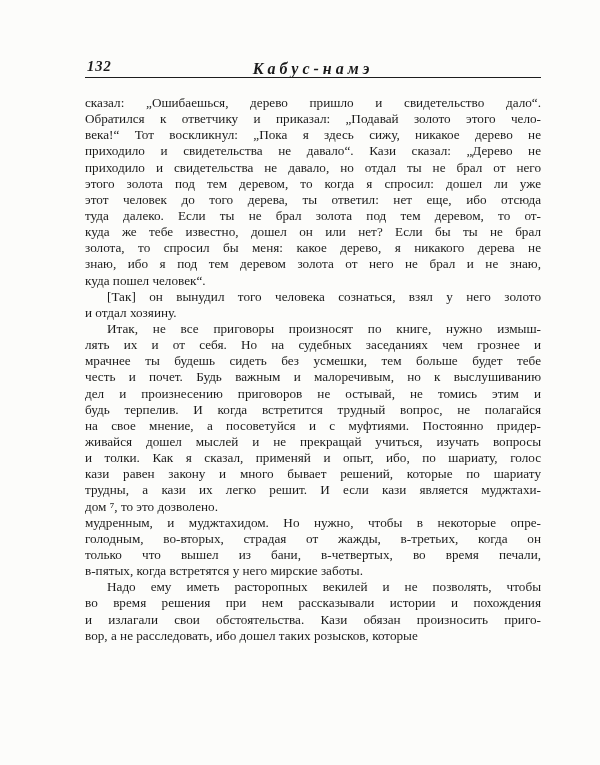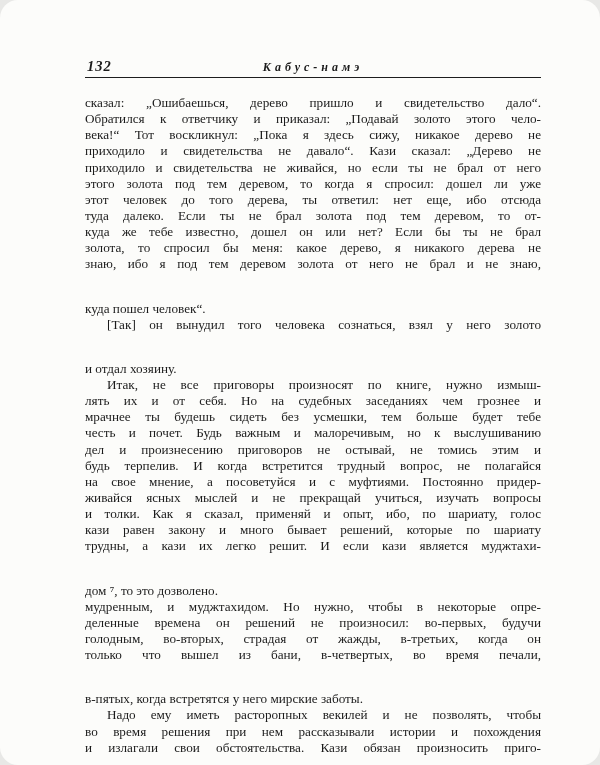--- a/index.html
+++ b/index.html
@@ -8,21 +8,20 @@
     background: #e8e8e6;
   }
   .page {
     position: relative;
     width: 600px;
     height: 765px;
     background: #fcfcfa;
     overflow: hidden;
     font-family: "Liberation Serif", "DejaVu Serif", serif;
     color: #1b1b1b;
-    border-radius: 18px;
   }
   .header {
     position: absolute;
     top: 58px;
     left: 85px;
     width: 456px;
     height: 18px;
   }
   .pagenum {
     position: absolute;
@@ -34,21 +33,21 @@
     letter-spacing: 1px;
   }
   .running-title {
     position: absolute;
     left: 0;
     right: 0;
     top: 2px;
     text-align: center;
     font-style: italic;
     font-weight: bold;
-    font-size: 12px;
+    font-size: 16px;
     letter-spacing: 4px;
   }
   .rule {
     position: absolute;
     top: 77px;
     left: 85px;
     width: 456px;
     height: 0;
     border-top: 1.6px solid #1d1d1d;
   }
@@ -63,64 +62,62 @@
     line-height: 16.15px;
     height: 16.15px;
     text-align: justify;
     text-align-last: justify;
     text-justify: inter-word;
     white-space: normal;
     overflow: hidden;
   }
   .line.last {
     text-align-last: left;
-    margin-top: 28px;
   }
   .line.indent {
     text-indent: 22px;
   }
 </style>
 </head>
 <body>
 
 <div class="page">
   <div class="header">
     <span class="pagenum">132</span>
     <span class="running-title">Кабус-намэ</span>
   </div>
   <div class="rule"></div>
   <div class="textbody">
       <div class="line">сказал: „Ошибаешься, дерево пришло и свидетельство дало“.</div>
       <div class="line">Обратился к ответчику и приказал: „Подавай золото этого чело-</div>
       <div class="line">века!“ Тот воскликнул: „Пока я здесь сижу, никакое дерево не</div>
       <div class="line">приходило и свидетельства не давало“. Кази сказал: „Дерево не</div>
-      <div class="line">приходило и свидетельства не живайся, но если ты не брал от него</div>
+      <div class="line">приходило и свидетельства не давало, но отдал ты не брал от него</div>
       <div class="line">этого золота под тем деревом, то когда я спросил: дошел ли уже</div>
       <div class="line">этот человек до того дерева, ты ответил: нет еще, ибо отсюда</div>
       <div class="line">туда далеко. Если ты не брал золота под тем деревом, то от-</div>
       <div class="line">куда же тебе известно, дошел он или нет? Если бы ты не брал</div>
       <div class="line">золота, то спросил бы меня: какое дерево, я никакого дерева не</div>
       <div class="line">знаю, ибо я под тем деревом золота от него не брал и не знаю,</div>
       <div class="line last">куда пошел человек“.</div>
       <div class="line indent">[Так] он вынудил того человека сознаться, взял у него золото</div>
       <div class="line last">и отдал хозяину.</div>
       <div class="line indent">Итак, не все приговоры произносят по книге, нужно измыш-</div>
       <div class="line">лять их и от себя. Но на судебных заседаниях чем грознее и</div>
       <div class="line">мрачнее ты будешь сидеть без усмешки, тем больше будет тебе</div>
       <div class="line">честь и почет. Будь важным и малоречивым, но к выслушиванию</div>
       <div class="line">дел и произнесению приговоров не остывай, не томись этим и</div>
       <div class="line">будь терпелив. И когда встретится трудный вопрос, не полагайся</div>
       <div class="line">на свое мнение, а посоветуйся и с муфтиями. Постоянно придер-</div>
-      <div class="line">живайся ясных мыслей и не прекращай учиться, изучать вопросы</div>
+      <div class="line">живайся дошел мыслей и не прекращай учиться, изучать вопросы</div>
       <div class="line">и толки. Как я сказал, применяй и опыт, ибо, по шариату, голос</div>
       <div class="line">кази равен закону и много бывает решений, которые по шариату</div>
       <div class="line">трудны, а кази их легко решит. И если кази является муджтахи-</div>
       <div class="line last">дом ⁷, то это дозволено.</div>
       <div class="line">мудренным, и муджтахидом. Но нужно, чтобы в некоторые опре-</div>
-      <div class="line">деленные времена он решений не произносил: во-первых, будучи</div>
       <div class="line">голодным, во-вторых, страдая от жажды, в-третьих, когда он</div>
       <div class="line">только что вышел из бани, в-четвертых, во время печали,</div>
       <div class="line last">в-пятых, когда встретятся у него мирские заботы.</div>
       <div class="line indent">Надо ему иметь расторопных векилей и не позволять, чтобы</div>
       <div class="line">во время решения при нем рассказывали истории и похождения</div>
       <div class="line">и излагали свои обстоятельства. Кази обязан произносить приго-</div>
       <div class="line last">вор, а не расследовать, ибо дошел таких розысков, которые</div>
     </div>
 </div>
 

